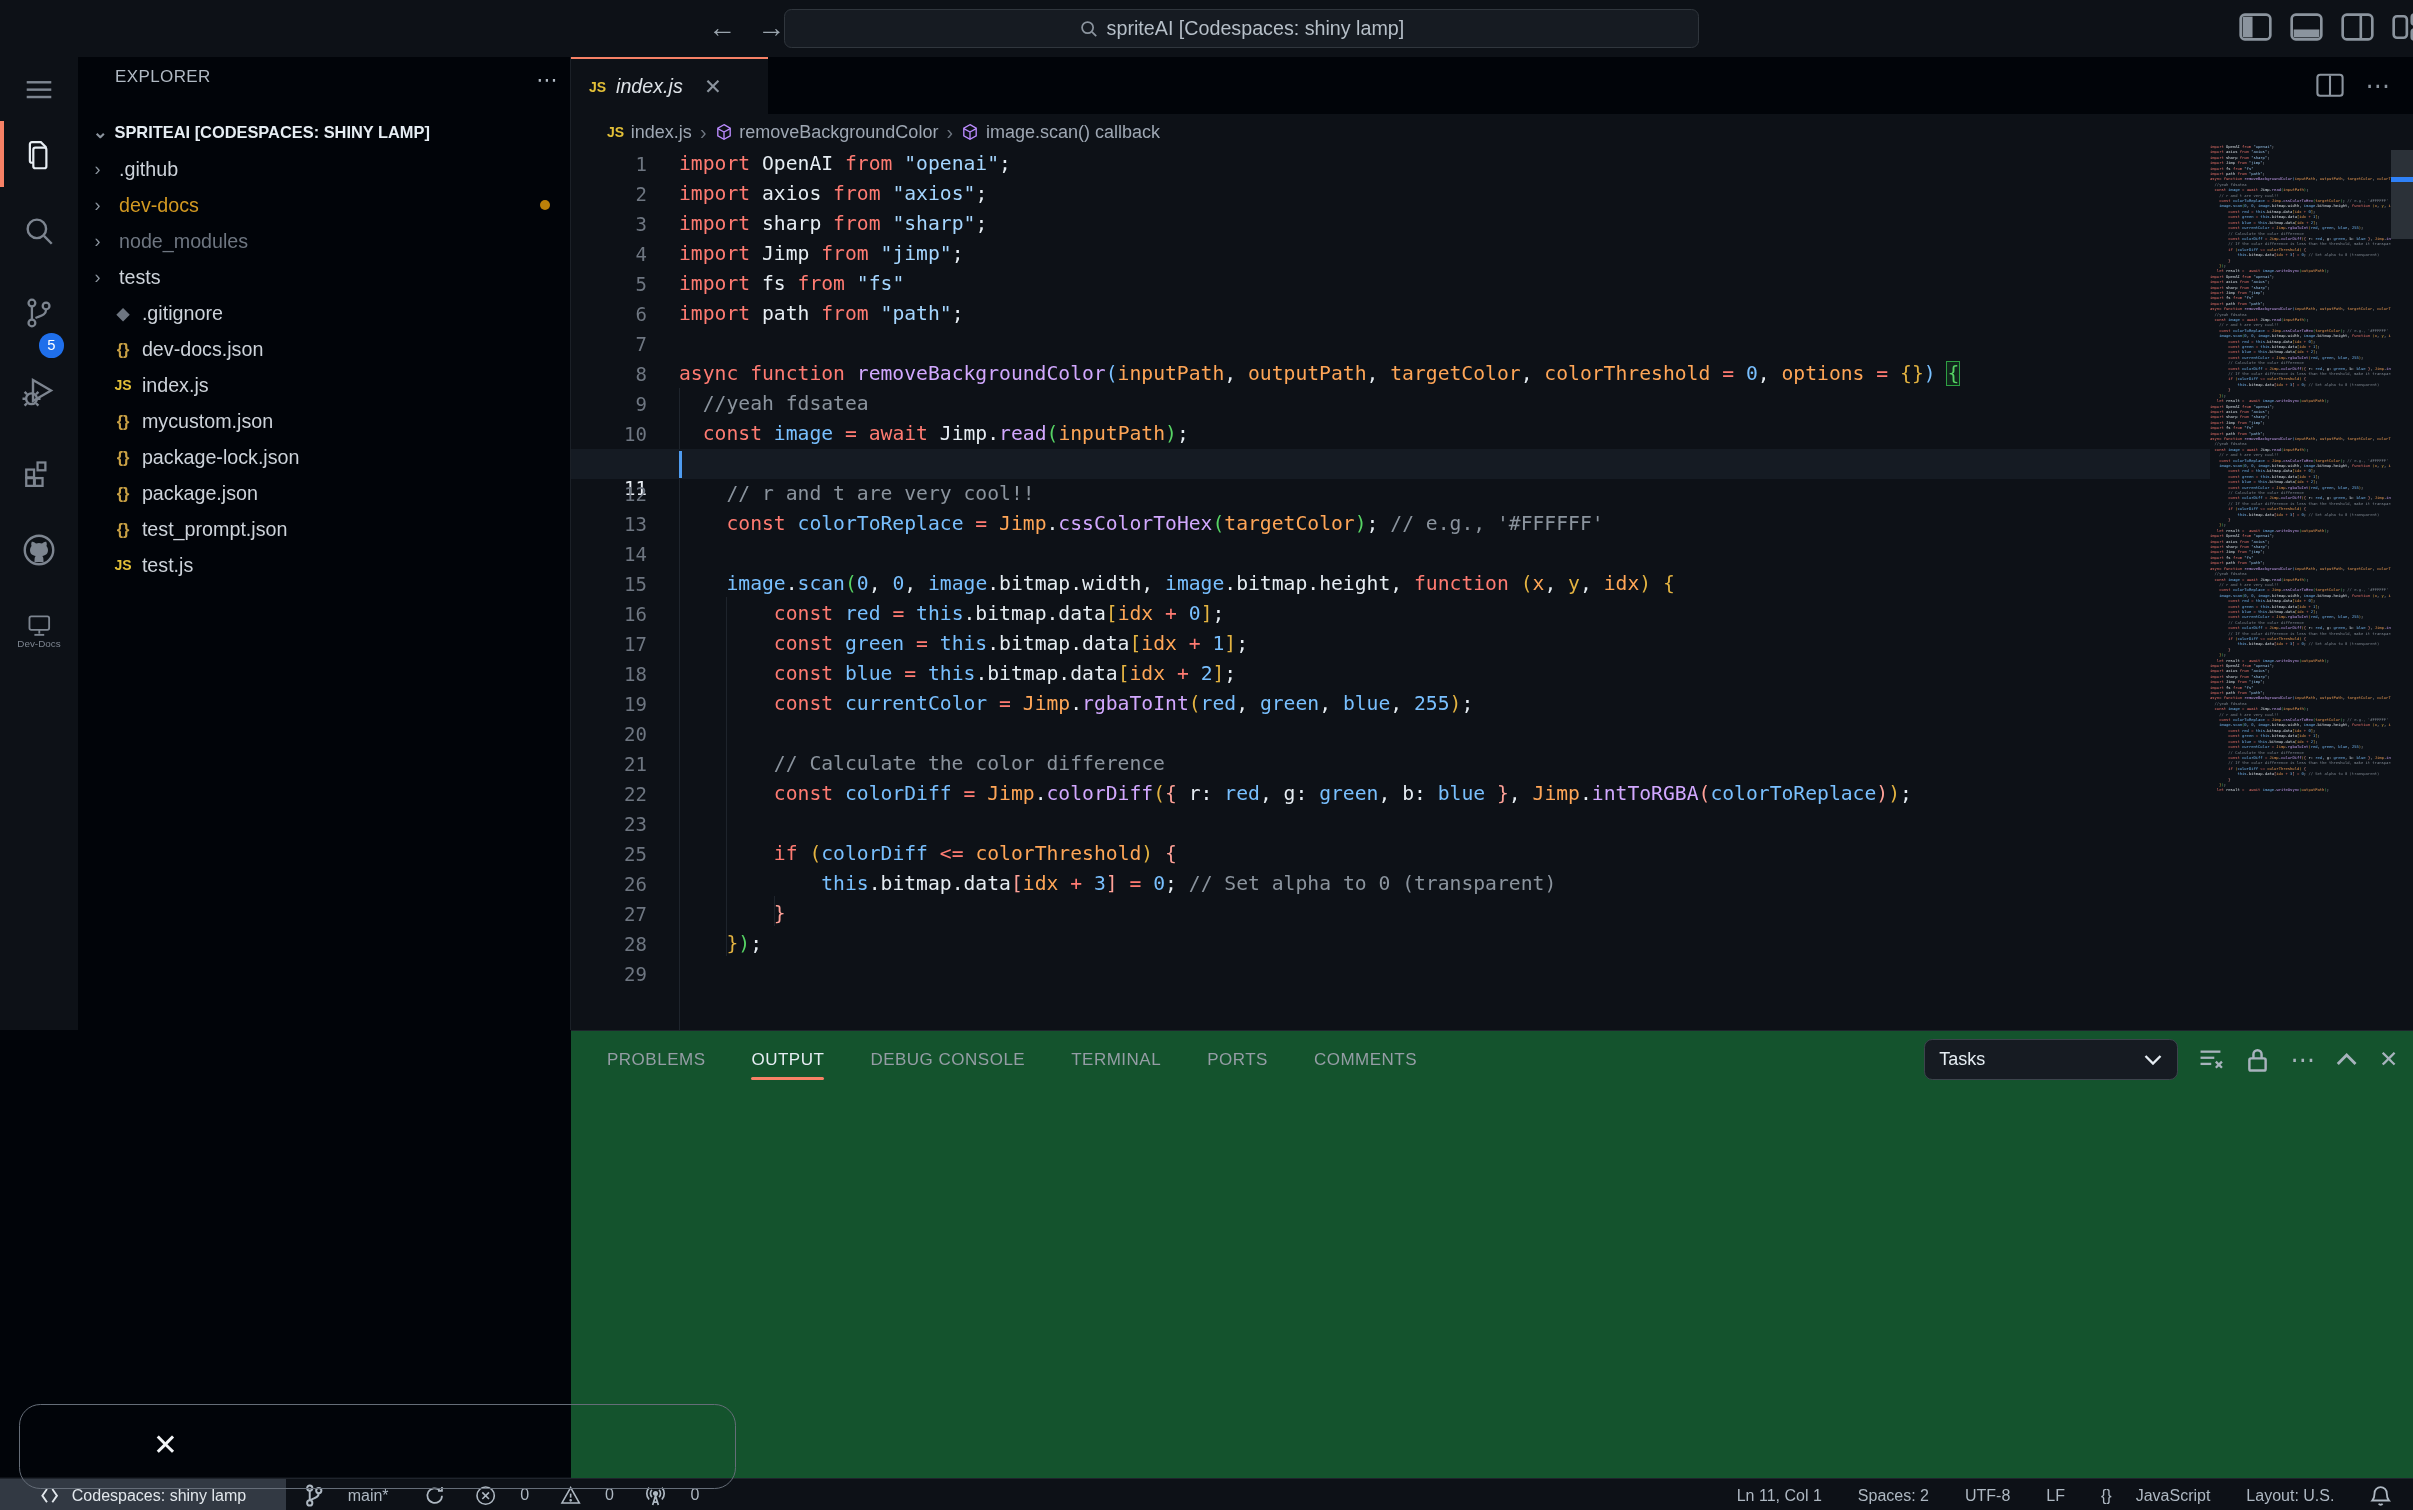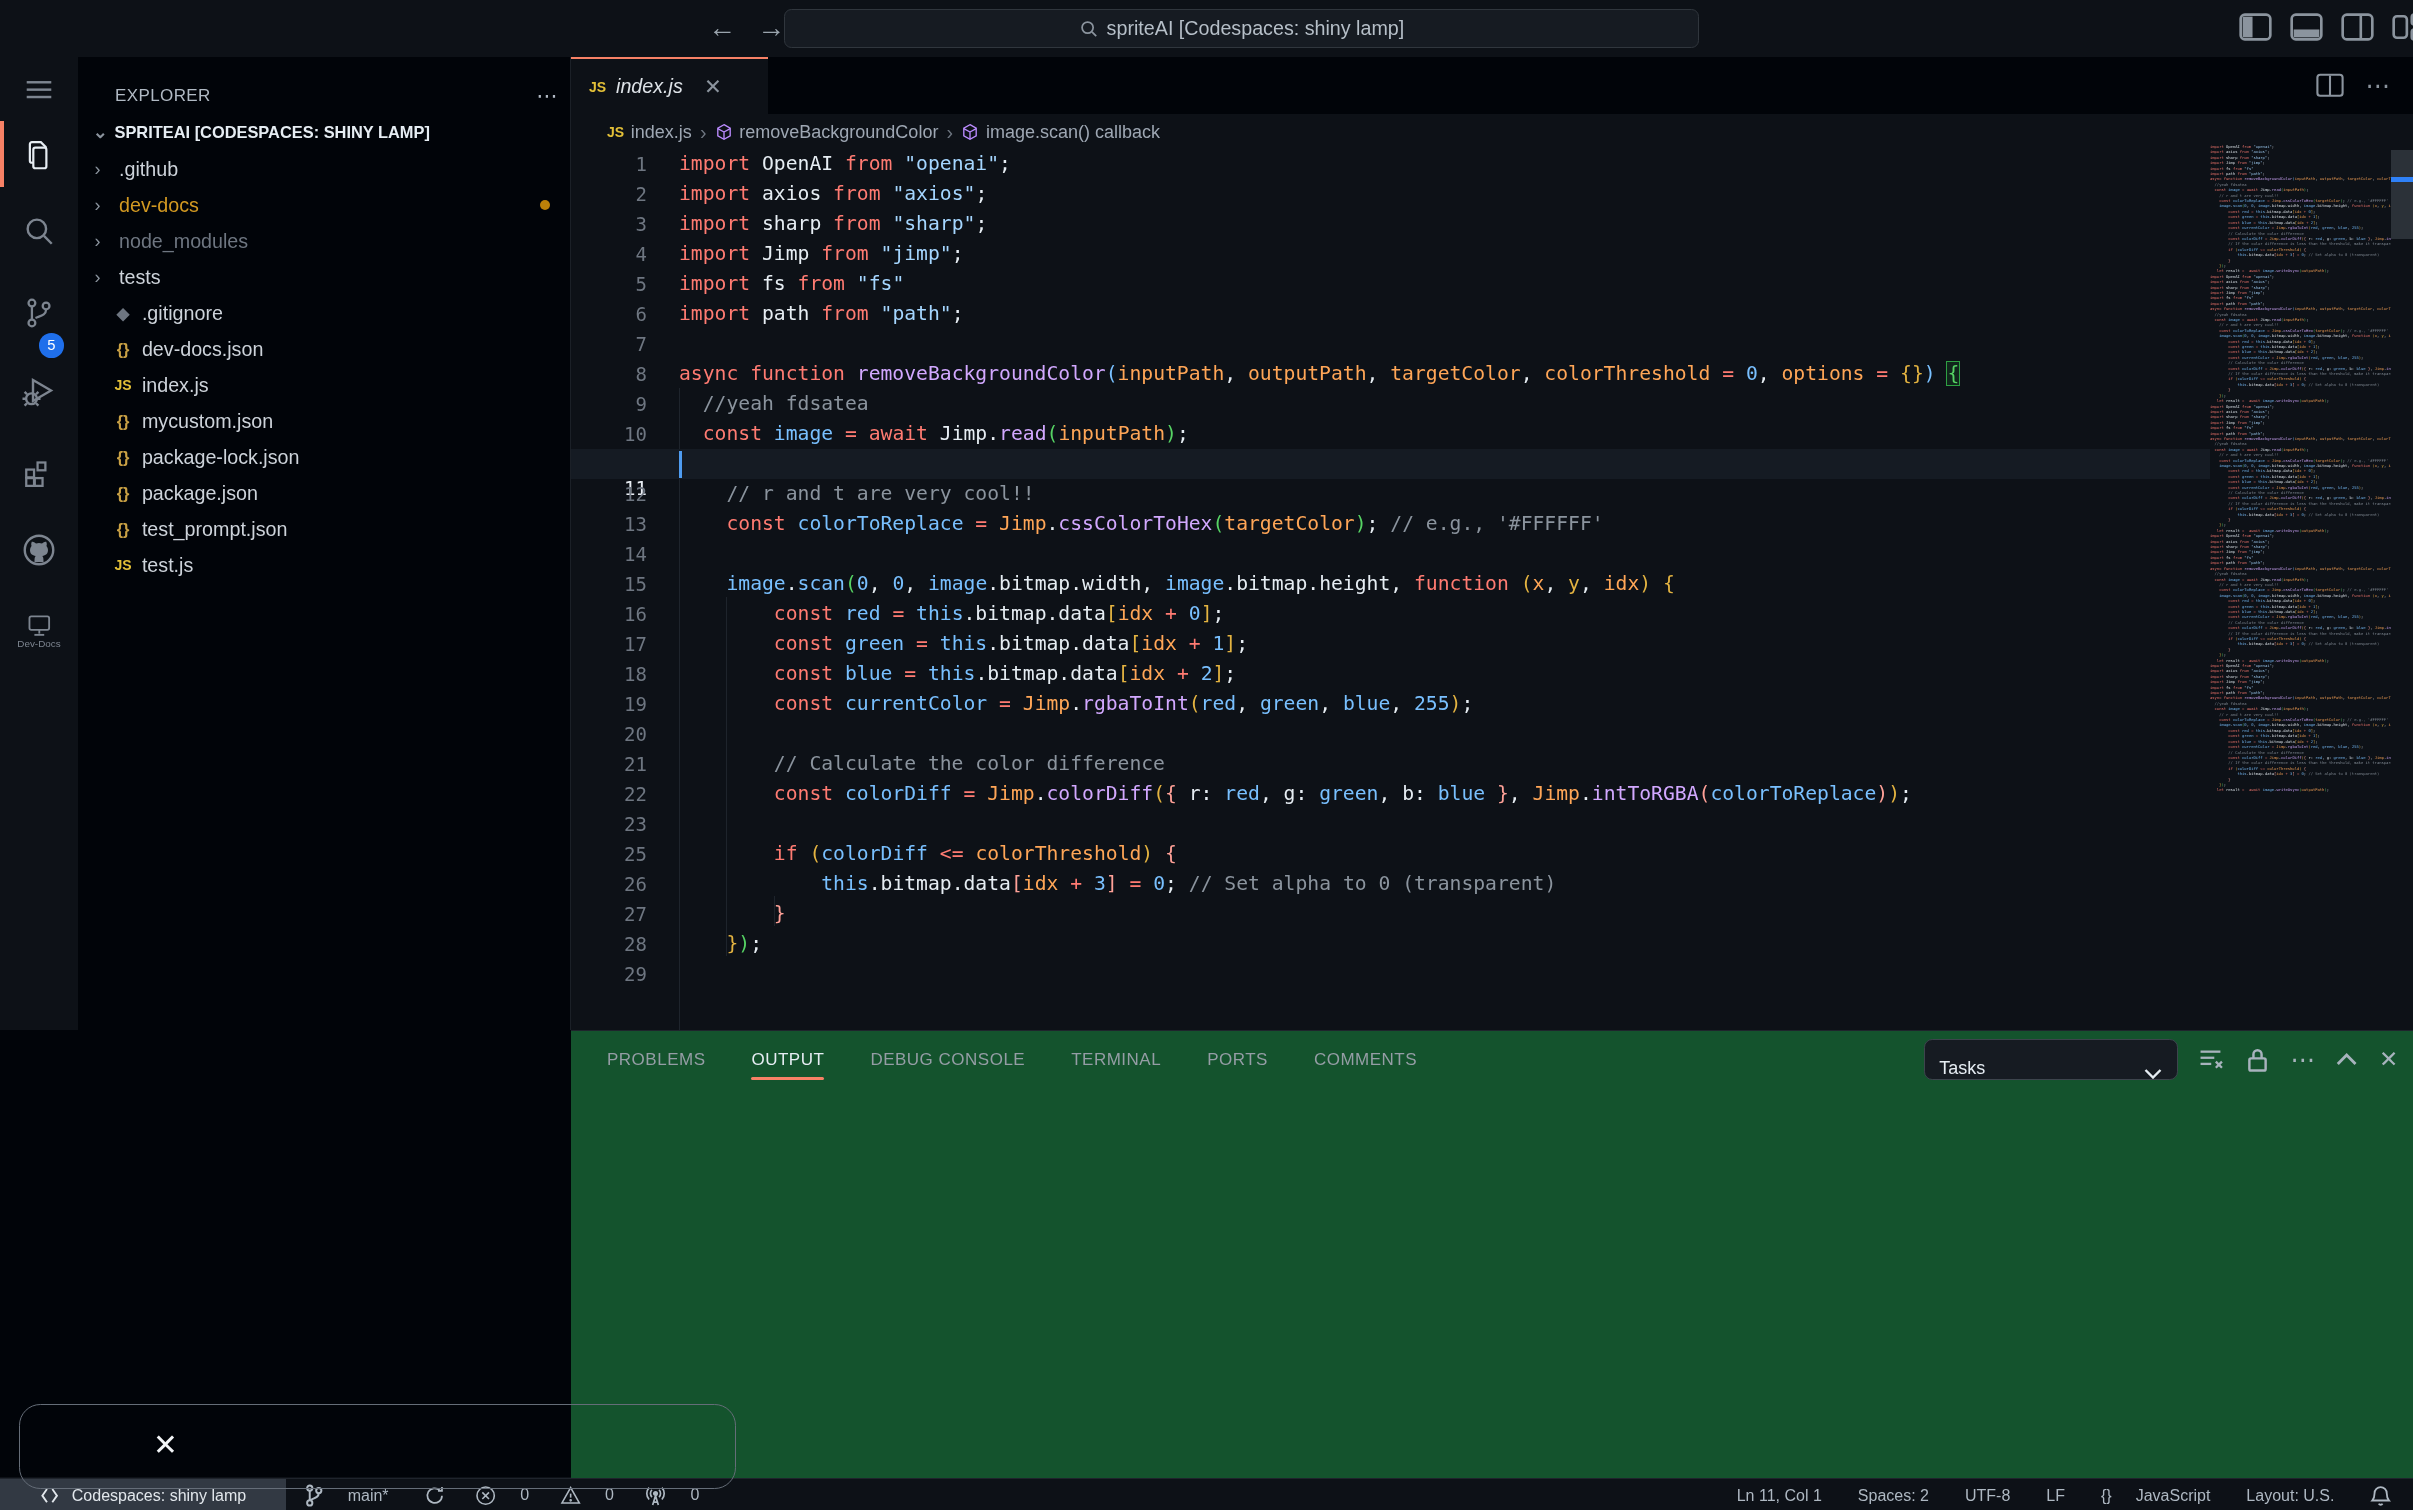--- a/index.html
+++ b/index.html
@@ -20,21 +20,21 @@
   .act { position:absolute; left:0; width:78px; height:66px; display:flex; align-items:center; justify-content:center; color:#7d8590; }
   .act.active { color:#e6edf3; }
   #act-indicator { position:absolute; left:0; top:64px; width:4.1px; height:66px; background:#f78166; }
   #scm-badge { position:absolute; left:39px; top:276px; min-width:24.6px; height:24.6px; border-radius:12.3px;
                background:#1f6feb; color:#fff; font-size:14.8px; display:flex; align-items:center; justify-content:center; padding:0 3.3px; }
   #devdocs-label { font-size:9.9px; color:#7d8590; text-align:center; margin-top:1.6px; }
 
   
   #sidebar { position:absolute; left:78px; top:57px; width:493px; height:1420px; background:#010409;
              border-right:0.8px solid #1b2027; }
-  #sb-header { position:absolute; left:37px; top:21px; width:443px; height:36px; display:flex; align-items:center;
+  #sb-header { position:absolute; left:37px; top:10px; width:443px; height:36px; display:flex; align-items:flex-start;
                justify-content:space-between; color:#b1bac4; font-size:17px; letter-spacing:0.4px; }
   #root-row { position:absolute; left:0; top:57px; width:100%; height:36px; display:flex; align-items:center;
               color:#e6edf3; font-weight:bold; font-size:16.4px; }
   #root-row .chev { margin-left:14.8px; margin-right:6.6px; }
   #file-tree { position:absolute; left:0; top:94px; width:100%; }
   .trow { height:36px; display:flex; align-items:center; font-size:19.7px; color:#cdd3da; position:relative; }
   .trow .chev { width:21.3px; margin-left:16.4px; color:#8b949e; font-size:18px; }
   .trow .ficon { width:31px; margin-left:29.6px; text-align:center; font-weight:bold; font-size:14px; }
   .trow .flabel { margin-left:3.3px;text-align:center; }
   .trow.modified .flabel { color:#d29922; }
@@ -85,21 +85,21 @@
   
   #panel { position:absolute; left:571px; top:1030px; width:1842px; height:576px; background:#14532d;
            border-top:0.8px solid #1f242c; }
   #panel-left-fill { position:absolute; left:0; top:1030px; width:571px; height:447px; background:#010409; }
   #panel-tabs { position:absolute; left:36px; top:0; height:57px; display:flex; align-items:center; gap:46px; }
   .ptab { font-size:17px; letter-spacing:0.5px; color:#959da5; position:relative; height:57px; display:flex; align-items:center; }
   .ptab.active { color:#e6edf3; }
   .ptab.active::after { content:""; position:absolute; left:0; right:0; bottom:8.2px; height:3.3px; background:#f78166; border-radius:1.6px; }
   #panel-right { position:absolute; right:14.8px; top:0; height:57px; display:flex; align-items:center; gap:21.3px; color:#a8b3bd; }
   #tasks-dd { width:254px; height:41px; border:0.8px solid #3d444d; border-radius:8.2px; background:#161b22;
-              display:flex; align-items:flex-end; justify-content:space-between; padding:0 14.8px; color:#e6edf3; font-size:18px; }
+              display:flex; align-items:center; justify-content:space-between; padding:0 14.8px; color:#e6edf3; font-size:18px; }
 
   
   #statusbar { position:absolute; left:0; top:1478px; width:2413px; height:33px; background:#0d1117;
                border-top:0.8px solid #1f242c; color:#aeb8c2; font-size:16px; }
   #sb-remote { position:absolute; left:0; top:0; width:286px; height:33px; background:#323943; color:#e2e7ec;
                display:flex; align-items:center; gap:11.5px; padding-left:39px; }
   #sb-left { position:absolute; left:304px; top:0; height:33px; display:flex; align-items:center; gap:29.6px; }
   .sb-item { display:flex; align-items:center; gap:24px; }
   #sb-right { position:absolute; right:21.3px; top:0; height:33px; display:flex; align-items:center; gap:36px; }
 

